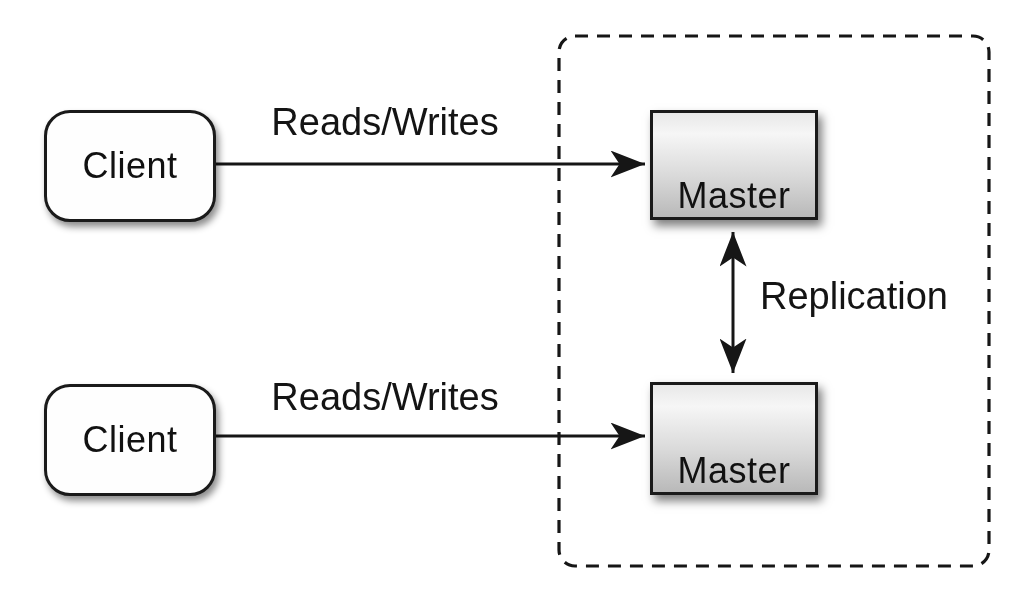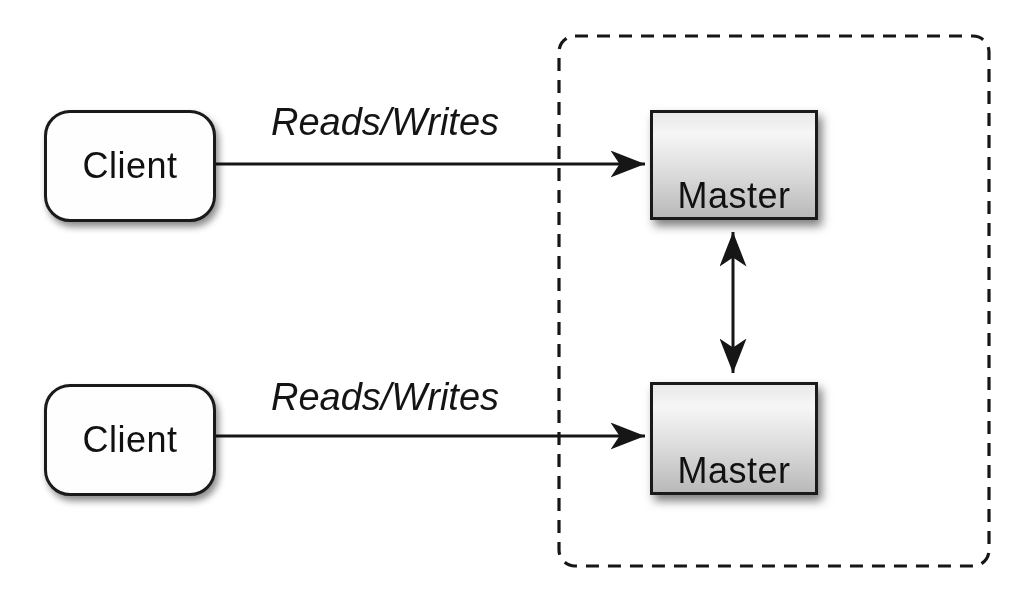--- a/index.html
+++ b/index.html
@@ -42,21 +42,20 @@
     align-items: flex-end;
   }
   .m1 { left: 650px; top: 110px; width: 168px; height: 110px; }
   .m2 { left: 650px; top: 382px; width: 168px; height: 113px; }
   .edge-label {
     position: absolute;
     font-size: 38px;
     line-height: 1.2;
     color: #141414;
     white-space: nowrap;
-    font-style: italic;
   }
   .l1 { left: 240px; top: 100px; width: 290px; text-align: center; }
   .l2 { left: 240px; top: 375px; width: 290px; text-align: center; }
   .lr { left: 760px; top: 274px; }
 </style>
 </head>
 <body>
 
 <div class="canvas">
 
@@ -89,14 +88,15 @@
   </div>
 
   <div class="node master m2">
     <span>Master</span>
   </div>
 
   <div class="edge-label l1">Reads/Writes</div>
 
   <div class="edge-label l2">Reads/Writes</div>
 
+  <div class="edge-label lr">Replication</div>
 
 </div>
 
 </body></html>

